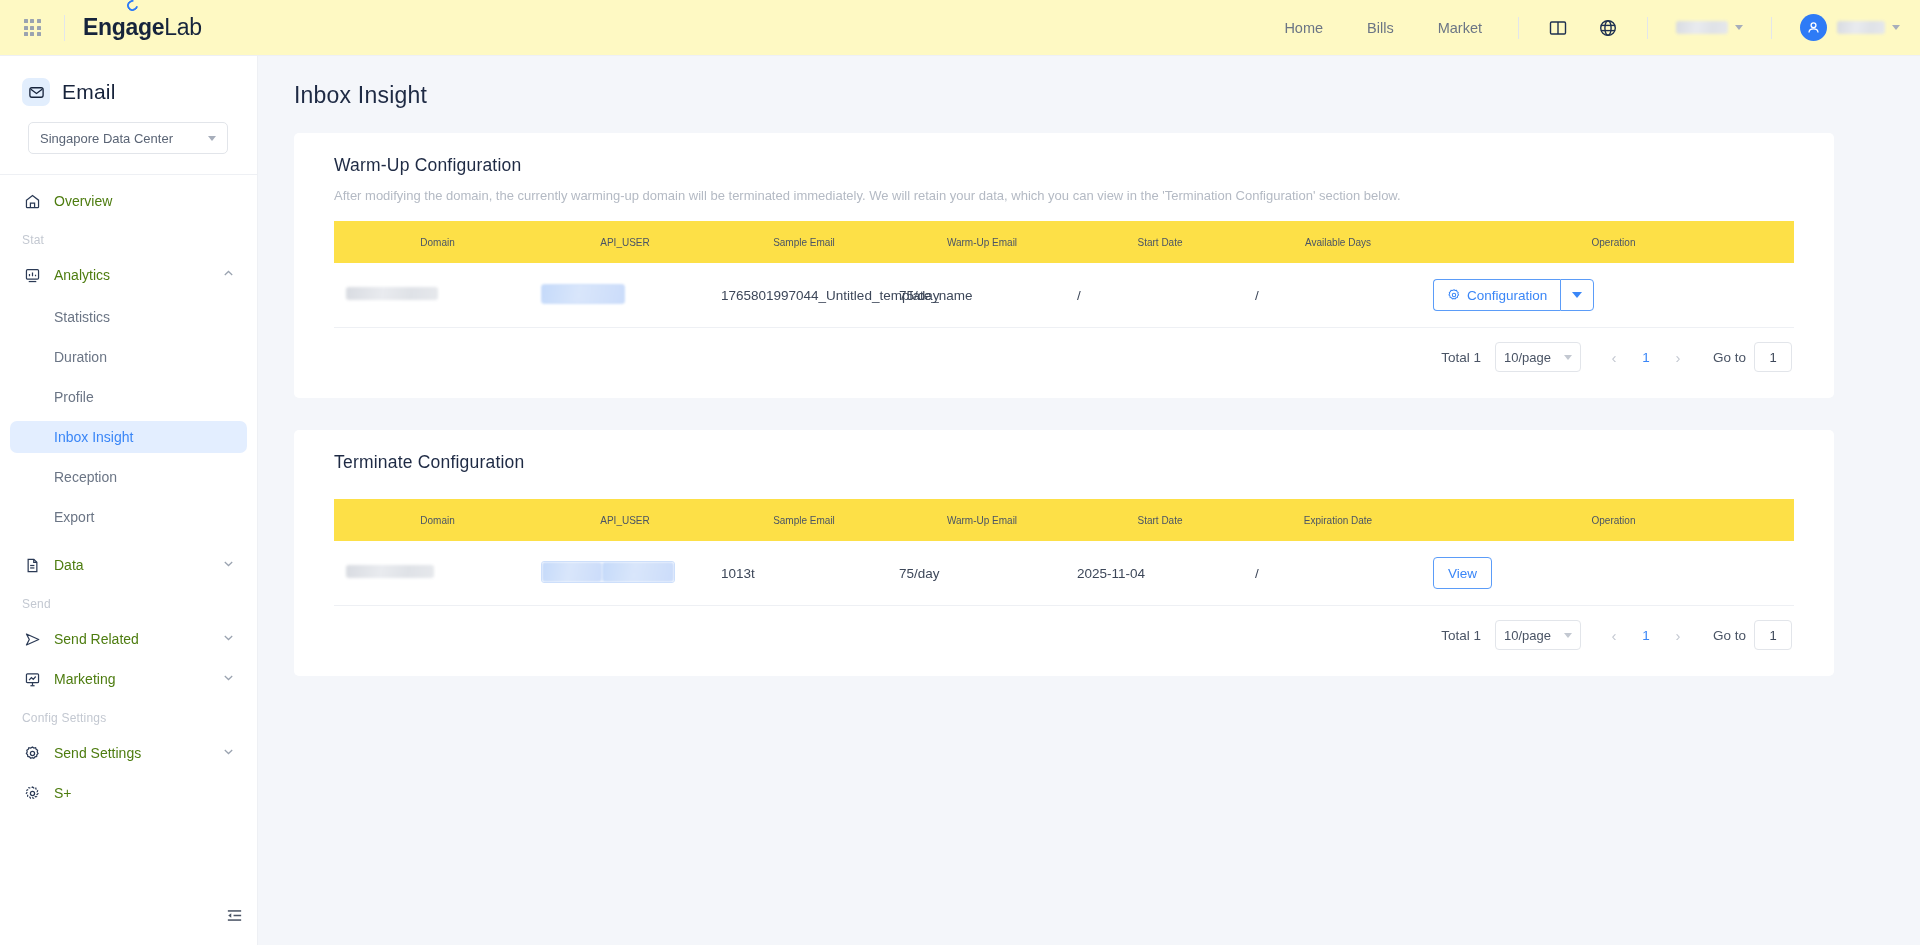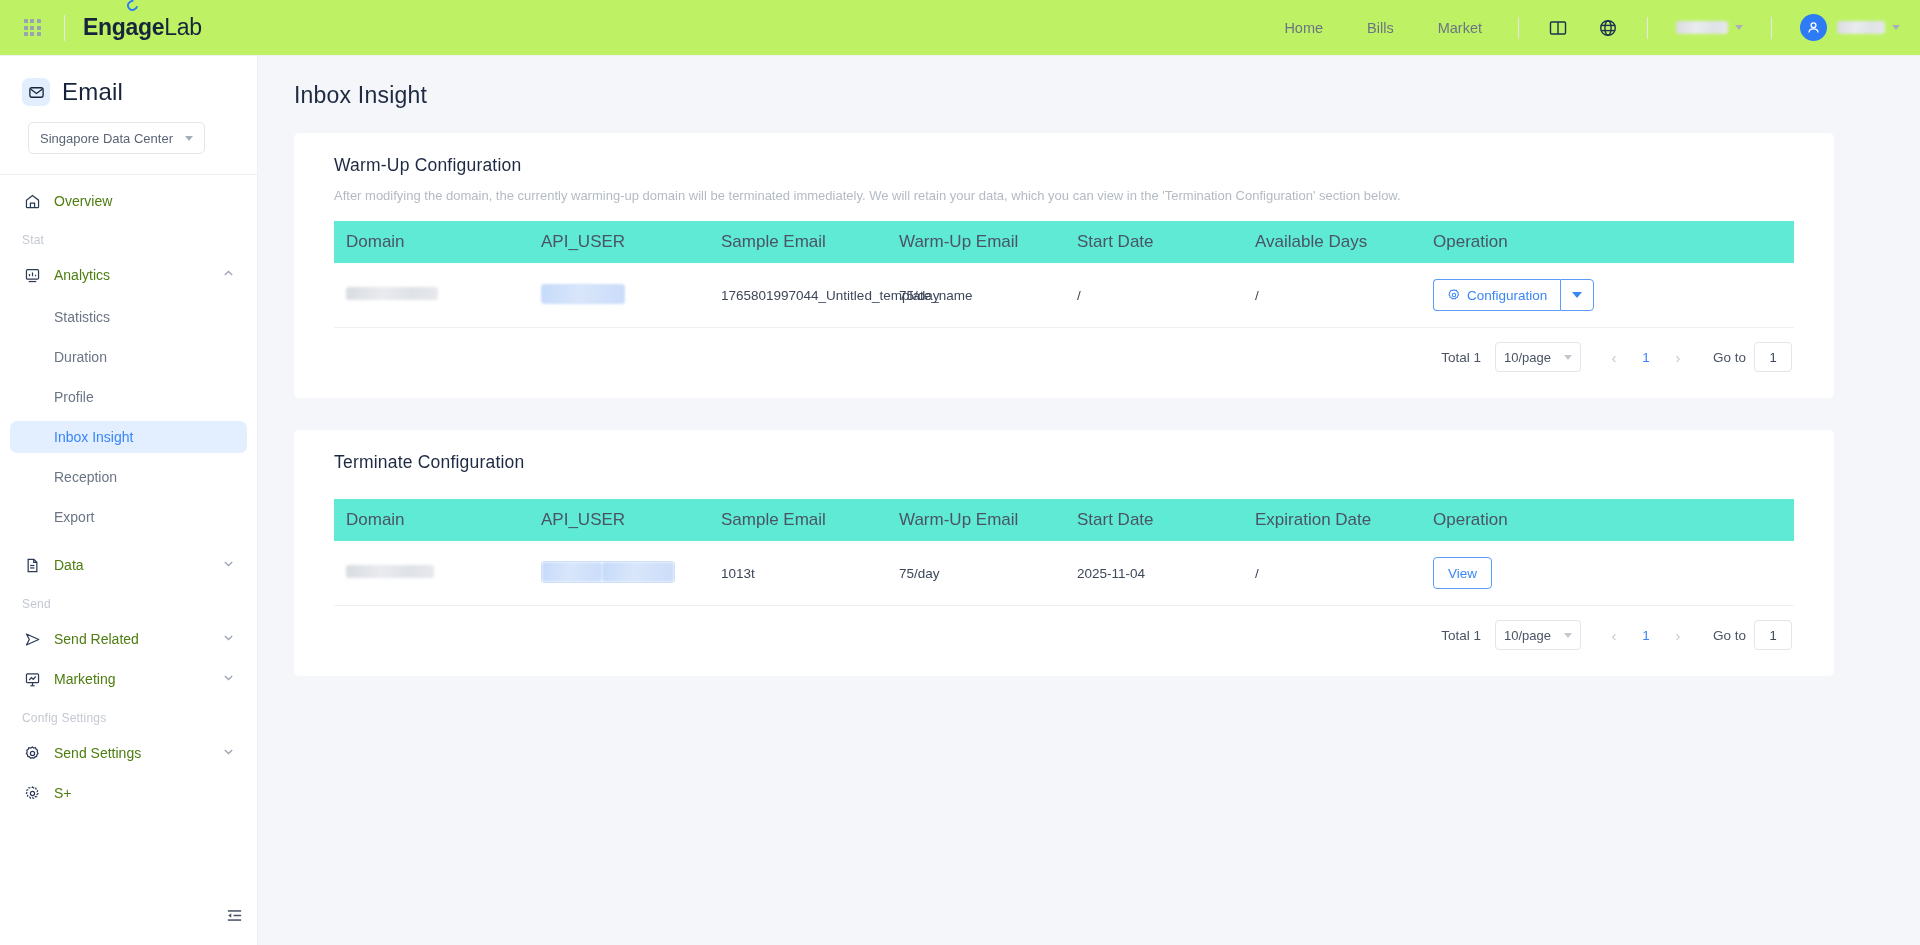--- a/index.html
+++ b/index.html
@@ -6,21 +6,21 @@
   html, body {
     width: 1920px; height: 945px;
     font-family: "Liberation Sans", sans-serif;
     background: #ffffff;
     overflow: hidden;
   }
 
   
   .topbar {
     height: 56px; width: 100%;
-    background: #bef264;
+    background: #fef9c3;
     display: flex; align-items: center;
     border-bottom: 1px solid #eef0f4;
     position: relative;
   }
   .apps-icon {
     margin-left: 18px; width: 28px; height: 28px;
     display: flex; align-items: center; justify-content: center;
     cursor: pointer;
   }
   .apps-grid { display: grid; grid-template-columns: repeat(3, 4px); grid-template-rows: repeat(3, 4px); gap: 2.5px; }
@@ -64,23 +64,23 @@
   .sidebar {
     width: 258px; flex: 0 0 258px; background: #fff;
     border-right: 1px solid #eef0f4;
     position: relative; padding-top: 16px;
   }
   .email-head { display: flex; align-items: center; padding: 6px 0 0 22px; }
   .email-badge {
     width: 28px; height: 28px; border-radius: 7px; background: #e2eefd;
     display: flex; align-items: center; justify-content: center;
   }
-  .email-title { font-size: 24px; color: #17233b; margin-left: 12px; letter-spacing: .2px; text-align: right; }
+  .email-title { font-size: 21px; color: #17233b; margin-left: 12px; letter-spacing: .2px; text-align: right; }
   .dc-select {
-    margin: 16px 0 0 28px; width: 177px; height: 32px;
+    margin: 16px 0 0 28px; width: 200px; height: 32px;
     border: 1px solid #e2e5ea; border-radius: 5px;
     display: flex; align-items: center; justify-content: space-between;
     padding: 0 11px; cursor: pointer; background: #fff;
   }
   .dc-select span { font-size: 13px; color: #5a6475; }
   .nav-divider { height: 1px; background: #eef0f4; margin: 20px 0 8px 0; }
   .nav-group-label {
     font-size: 12px; color: #c3c8d1; padding: 10px 0 6px 22px; letter-spacing: .2px;
   }
   .nav-item {
@@ -109,22 +109,22 @@
     background: #fff; border-radius: 5px;
     margin: 24px 86px 0 36px;
     padding: 22px 40px 8px 40px;
   }
   .panel.second { margin-top: 32px; }
   .panel h2 { font-size: 17.5px; font-weight: 400; color: #1e2a44; letter-spacing: .2px; }
   .panel .desc { font-size: 13px; color: #b4bac4; margin-top: 12px; }
 
   table { width: 100%; border-collapse: collapse; margin-top: 18px; table-layout: fixed; }
   thead th {
-    background: #5eead4; text-align: left; font-weight: 400;
-    font-size: 17px; color: #4a5465; height: 42px; padding: 0 0 0 12px;
+    background: #fde047; text-align: center; font-weight: 400;
+    font-size: 10px; color: #4a5465; height: 42px; padding: 0 0 0 12px;
   }
   tbody td {
     border-bottom: 1px solid #eef0f4; font-size: 13.5px; color: #3d4759;
     padding: 16px 12px 16px 12px; vertical-align: middle;
   }
   .col-domain { width: 195px; }
   .col-apiuser { width: 180px; }
   .col-sample { width: 178px; }
   .col-warm { width: 178px; }
   .col-start { width: 178px; }

